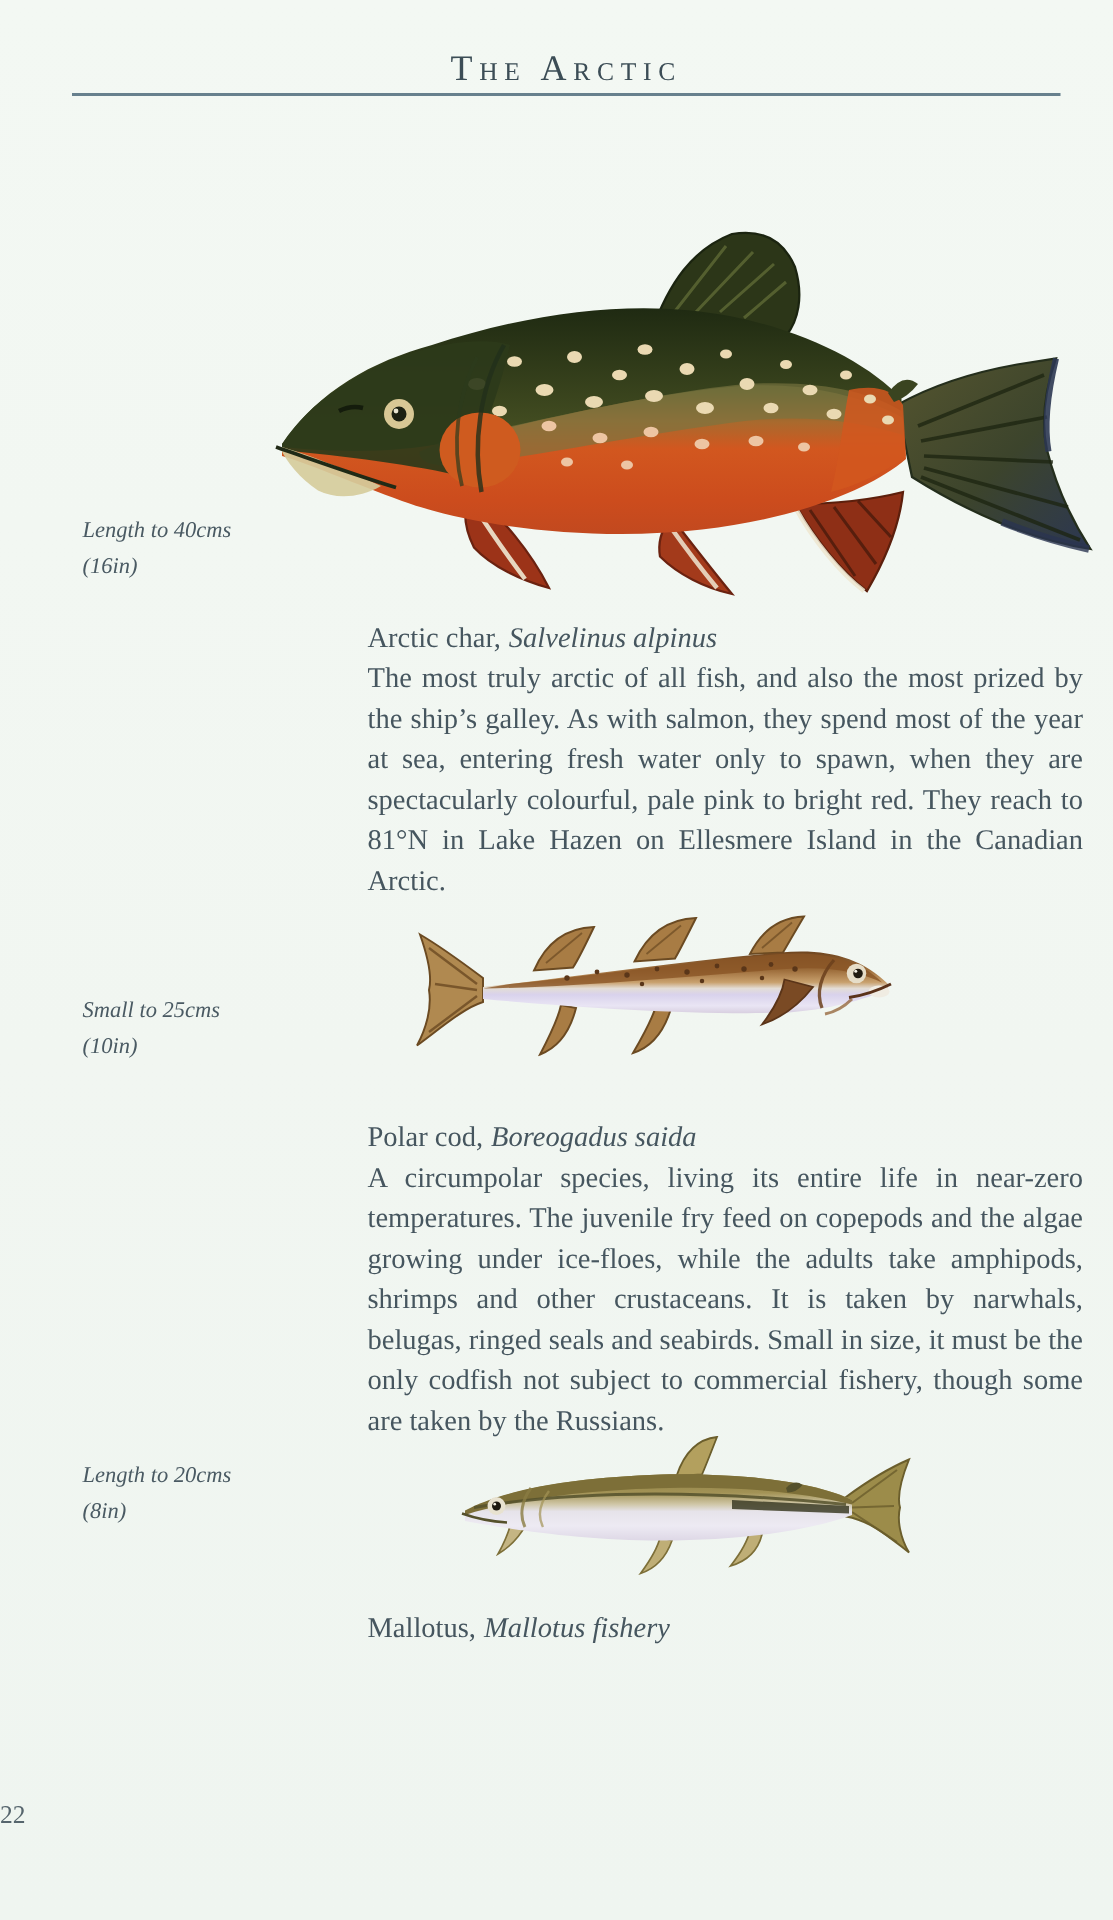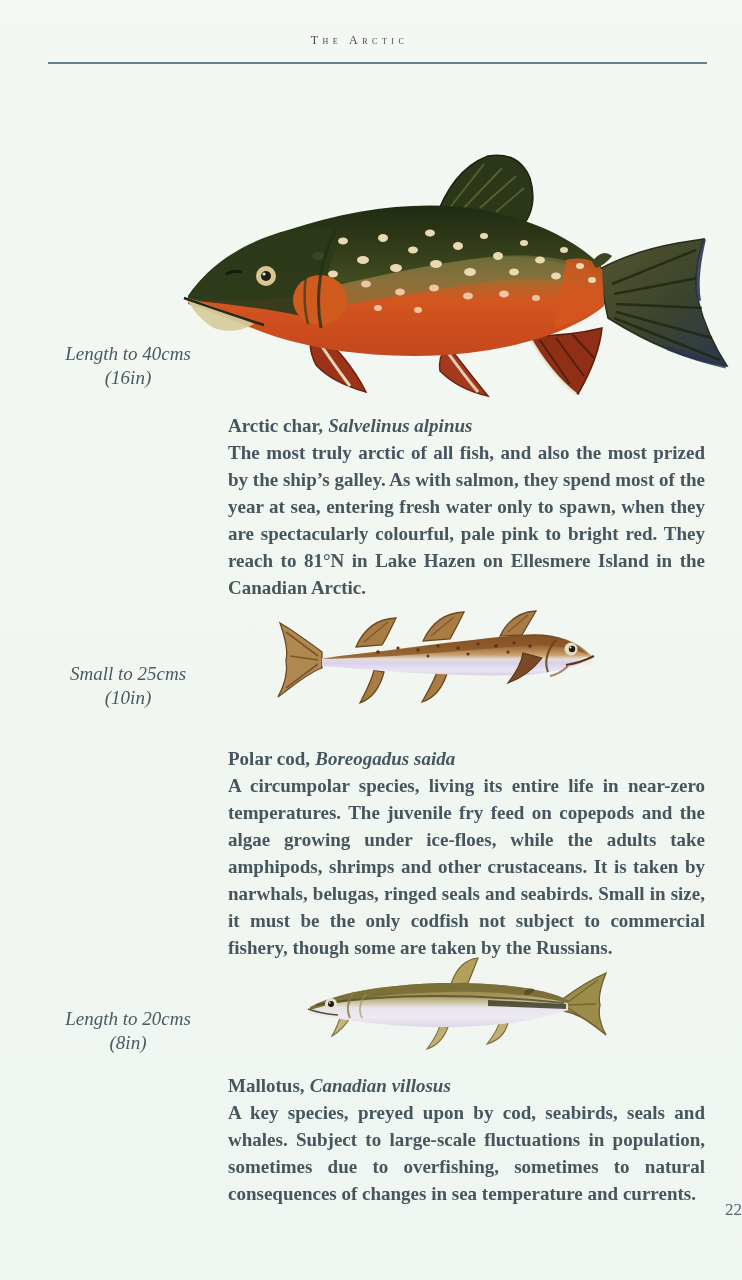--- a/index.html
+++ b/index.html
@@ -5,65 +5,64 @@
   html,body{margin:0;padding:0;}
   .page{
     position:relative;
     width:742px;height:1280px;
     background:linear-gradient(180deg,#f3f8f3 0%,#f1f6f1 55%,#eff5f0 100%);
     font-family:"Liberation Serif","DejaVu Serif",serif;
     color:#47565e;
     overflow:hidden;
   }
   .page-title{
-    position:absolute;top:33px;left:30px;width:659px;
+    position:absolute;top:33px;left:48px;width:659px;
     text-align:center;
-    font-size:12px;
+    font-size:24px;
     font-variant:small-caps;
     letter-spacing:4.5px;
     color:#3c4d56;
     font-family:Liberation Serif, serif;
   }
   .header-rule{
     position:absolute;top:62px;left:48px;width:659px;height:2px;
     background:#67808d;
   }
   .fig{position:absolute;}
   .length-caption{
     position:absolute;left:55px;width:146px;
     font-style:italic;
-    font-size:19px;line-height:24px;
-    text-align:center;
+    font-size:15px;line-height:24px;
+    text-align:left;
     color:#4a5a63;
   }
   .textblock{
-    position:absolute;left:228px;width:477px;
+    position:absolute;left:245px;width:477px;
     font-size:19px;line-height:27px;
     color:#46565f;
-    font-weight:bold;
   }
   .species-heading{display:block;}
   .species-name{font-style:italic;margin-left:0.28em;}
   .description{
     margin:0;text-align:justify;
     text-justify:inter-word;
   }
   .page-number{
     position:absolute;top:1200px;left:0;width:742px;
-    text-align:right;font-size:17px;color:#56656d;
+    text-align:left;font-size:17px;color:#56656d;
   }
   
   #fig-char{left:168px;top:138px;}
   #cap-1{top:342px;}
   #txt-1{top:412px;}
   #fig-cod{left:268px;top:606px;}
   #cap-2{top:662px;}
   #txt-2{top:730px;margin-top:15px;}
   #fig-capelin{left:296px;top:948px;}
-  #cap-3{top:1007px;}
+  #cap-3{top:972px;}
   #txt-3{top:1072px;}
 </style>
 </head>
 <body>
 
 <div class="page">
 
   <div class="page-title">The Arctic</div>
   <div class="header-rule"></div>
 
@@ -290,19 +289,18 @@
       <circle cx="33.8" cy="54.8" r="0.9" fill="#f4f0e4"></circle>
     </svg>
   </div>
 
   <div class="length-caption" id="cap-3">
     <div>Length to 20cms</div>
     <div>(8in)</div>
   </div>
 
   <div class="textblock" id="txt-3">
-    <span class="species-heading"><span>Mallotus,</span><span class="species-name">Canadian villosus</span></span>
-    <p class="description">A key species, preyed upon by cod, seabirds, seals and whales. Subject to large-scale fluctuations in population, sometimes due to overfishing, sometimes to natural consequences of changes in sea temperature and currents.</p>
+    <span class="species-heading"><span>Mallotus,</span><span class="species-name">Mallotus fishery</span></span>
   </div>
 
   <div class="page-number">22</div>
 
 </div>
 
 </body></html>

